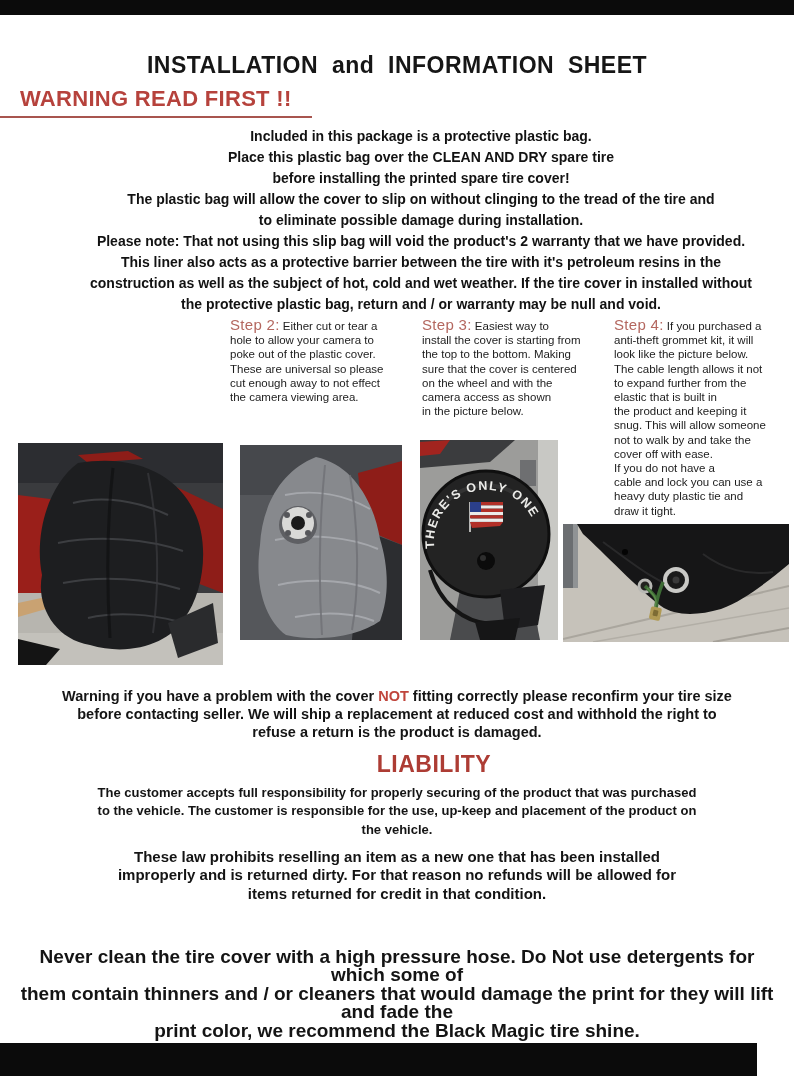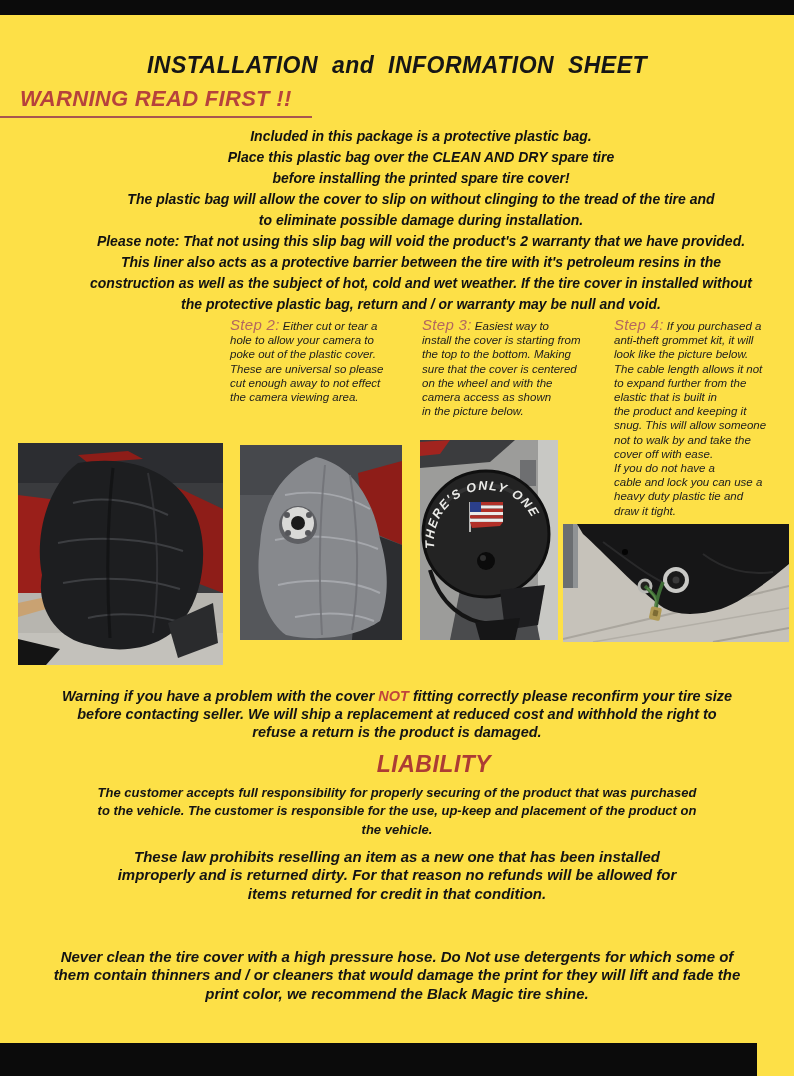--- a/index.html
+++ b/index.html
@@ -1,19 +1,19 @@
 <!DOCTYPE html>
 <html><head>
 <meta charset="utf-8">
 <style>
   html,body{margin:0;padding:0;background:#888;}
   #sheet{
     position:relative;width:794px;height:1076px;margin:0 auto;
-    background:#fde047;overflow:hidden;
-    font-family:"Liberation Sans","DejaVu Sans",sans-serif;color:#141414;font-style:italic;
+    background:#ffffff;overflow:hidden;
+    font-family:"Liberation Sans","DejaVu Sans",sans-serif;color:#141414;
   }
   .abs{position:absolute;}
   .prelines{white-space:pre-line;}
   #topbar{left:0;top:0;width:794px;height:15px;background:#0b0b0b;}
   #bottombar{left:0;top:1043px;width:757px;height:33px;background:#0b0b0b;}
   #title{left:0;top:52px;width:794px;text-align:center;font-size:23px;font-weight:bold;
          letter-spacing:.5px;white-space:pre;color:#161616;}
   #warn-head-wrap{left:0;top:86px;width:794px;text-align:left;}
   #warn-head{display:inline-block;font-size:22px;font-weight:bold;color:#b6423c;
              border-bottom:2px solid #a8554f;padding:0 20px 4px 20px;letter-spacing:.3px;}
@@ -32,21 +32,21 @@
   #photo3{left:420px;top:440px;width:138px;height:200px;}
   #photo4{left:563px;top:524px;width:226px;height:118px;}
   #warn-note{left:27px;top:688px;width:740px;text-align:center;font-size:14.5px;font-weight:bold;
              line-height:17.8px;}
   #warn-note .red{color:#c0453c;}
   .sec-head{left:0;width:794px;text-align:center;font-size:23px;font-weight:bold;color:#ad3c34;letter-spacing:.5px;}
   #liab-head{top:751px;padding-left:37px;}
   #liab-body{left:27px;top:784px;width:740px;text-align:center;font-size:13px;font-weight:bold;line-height:18.4px;}
   #liab-body2{left:27px;top:848px;width:740px;text-align:center;font-size:15px;font-weight:bold;line-height:18.4px;}
   #maint-head{top:919px;}
-  #maint-body{left:12px;top:948px;width:770px;text-align:center;font-size:15px;font-weight:bold;line-height:18.4px;}
+  #maint-body{left:12px;top:948px;width:770px;text-align:center;font-size:19px;font-weight:bold;line-height:18.4px;}
 </style>
 </head>
 <body>
 
 <div id="sheet">
 
   <div id="topbar" class="abs"></div>
 
   <div id="title" class="abs">INSTALLATION  and  INFORMATION  SHEET</div>
 

